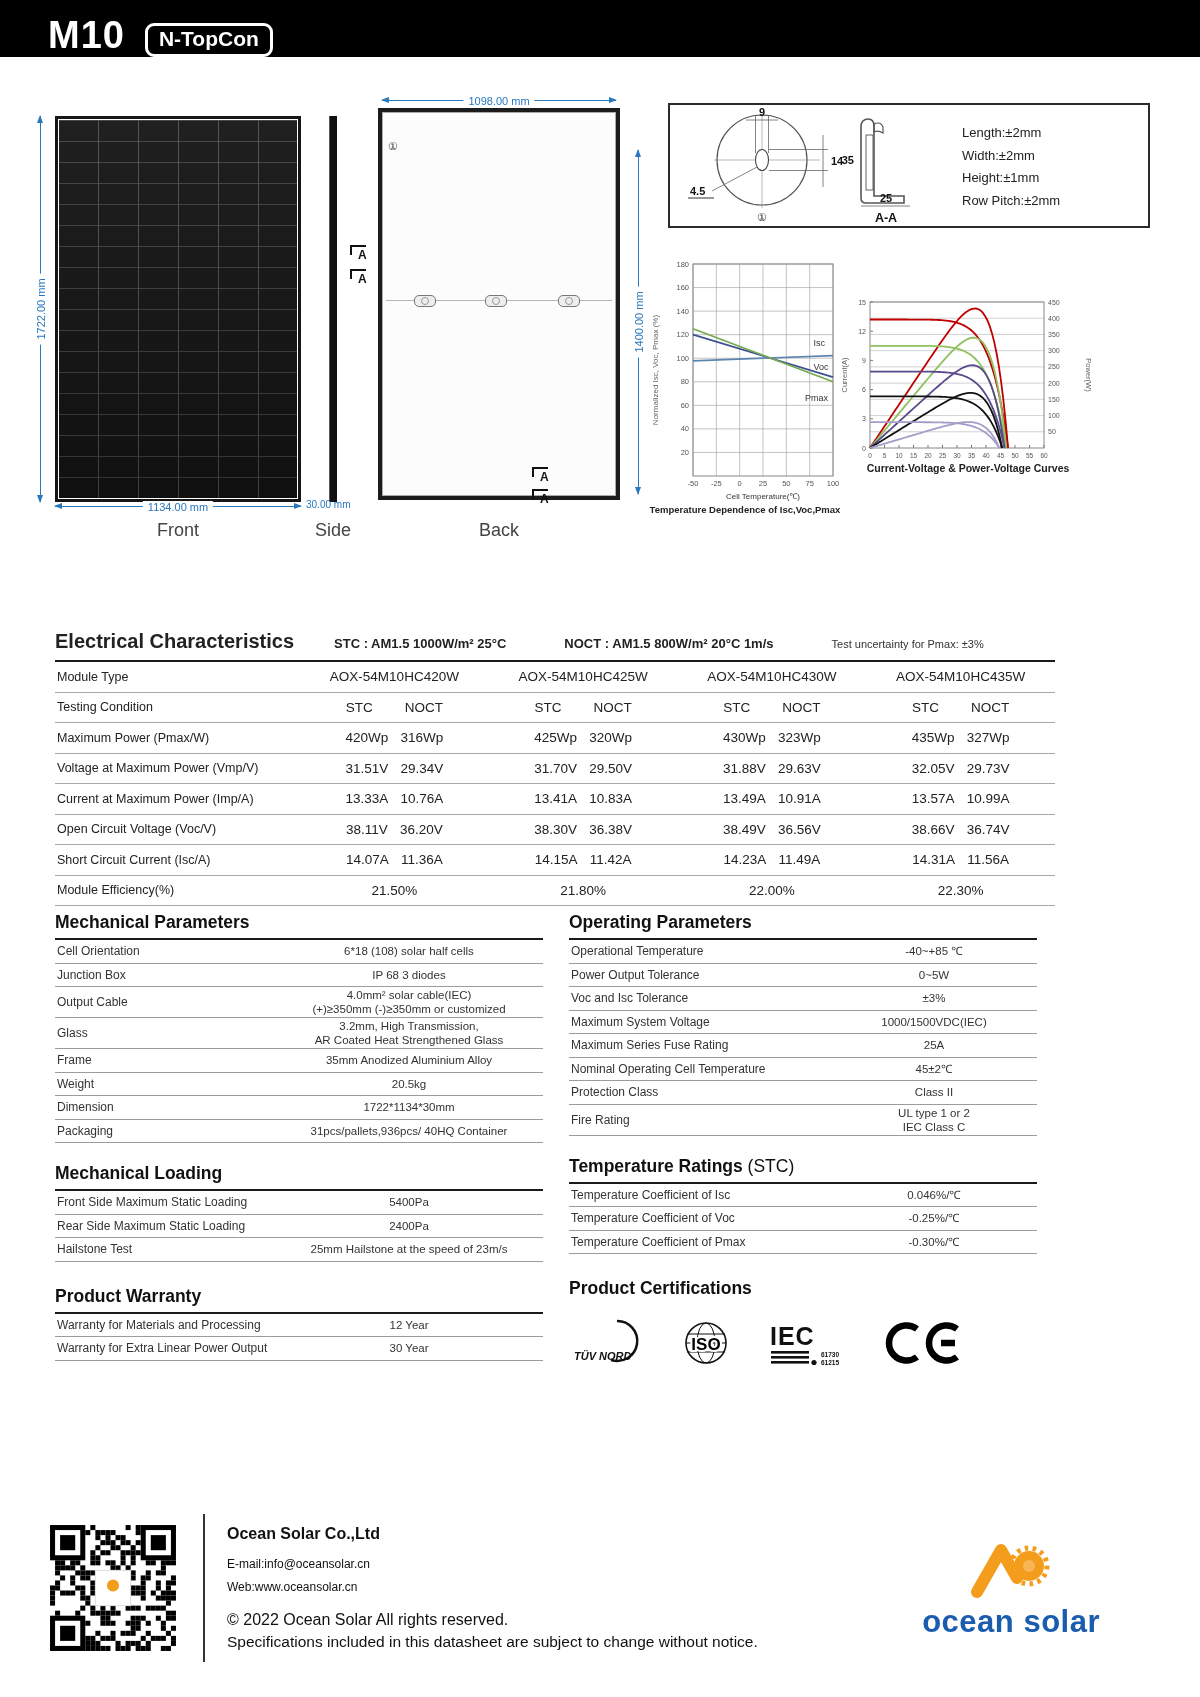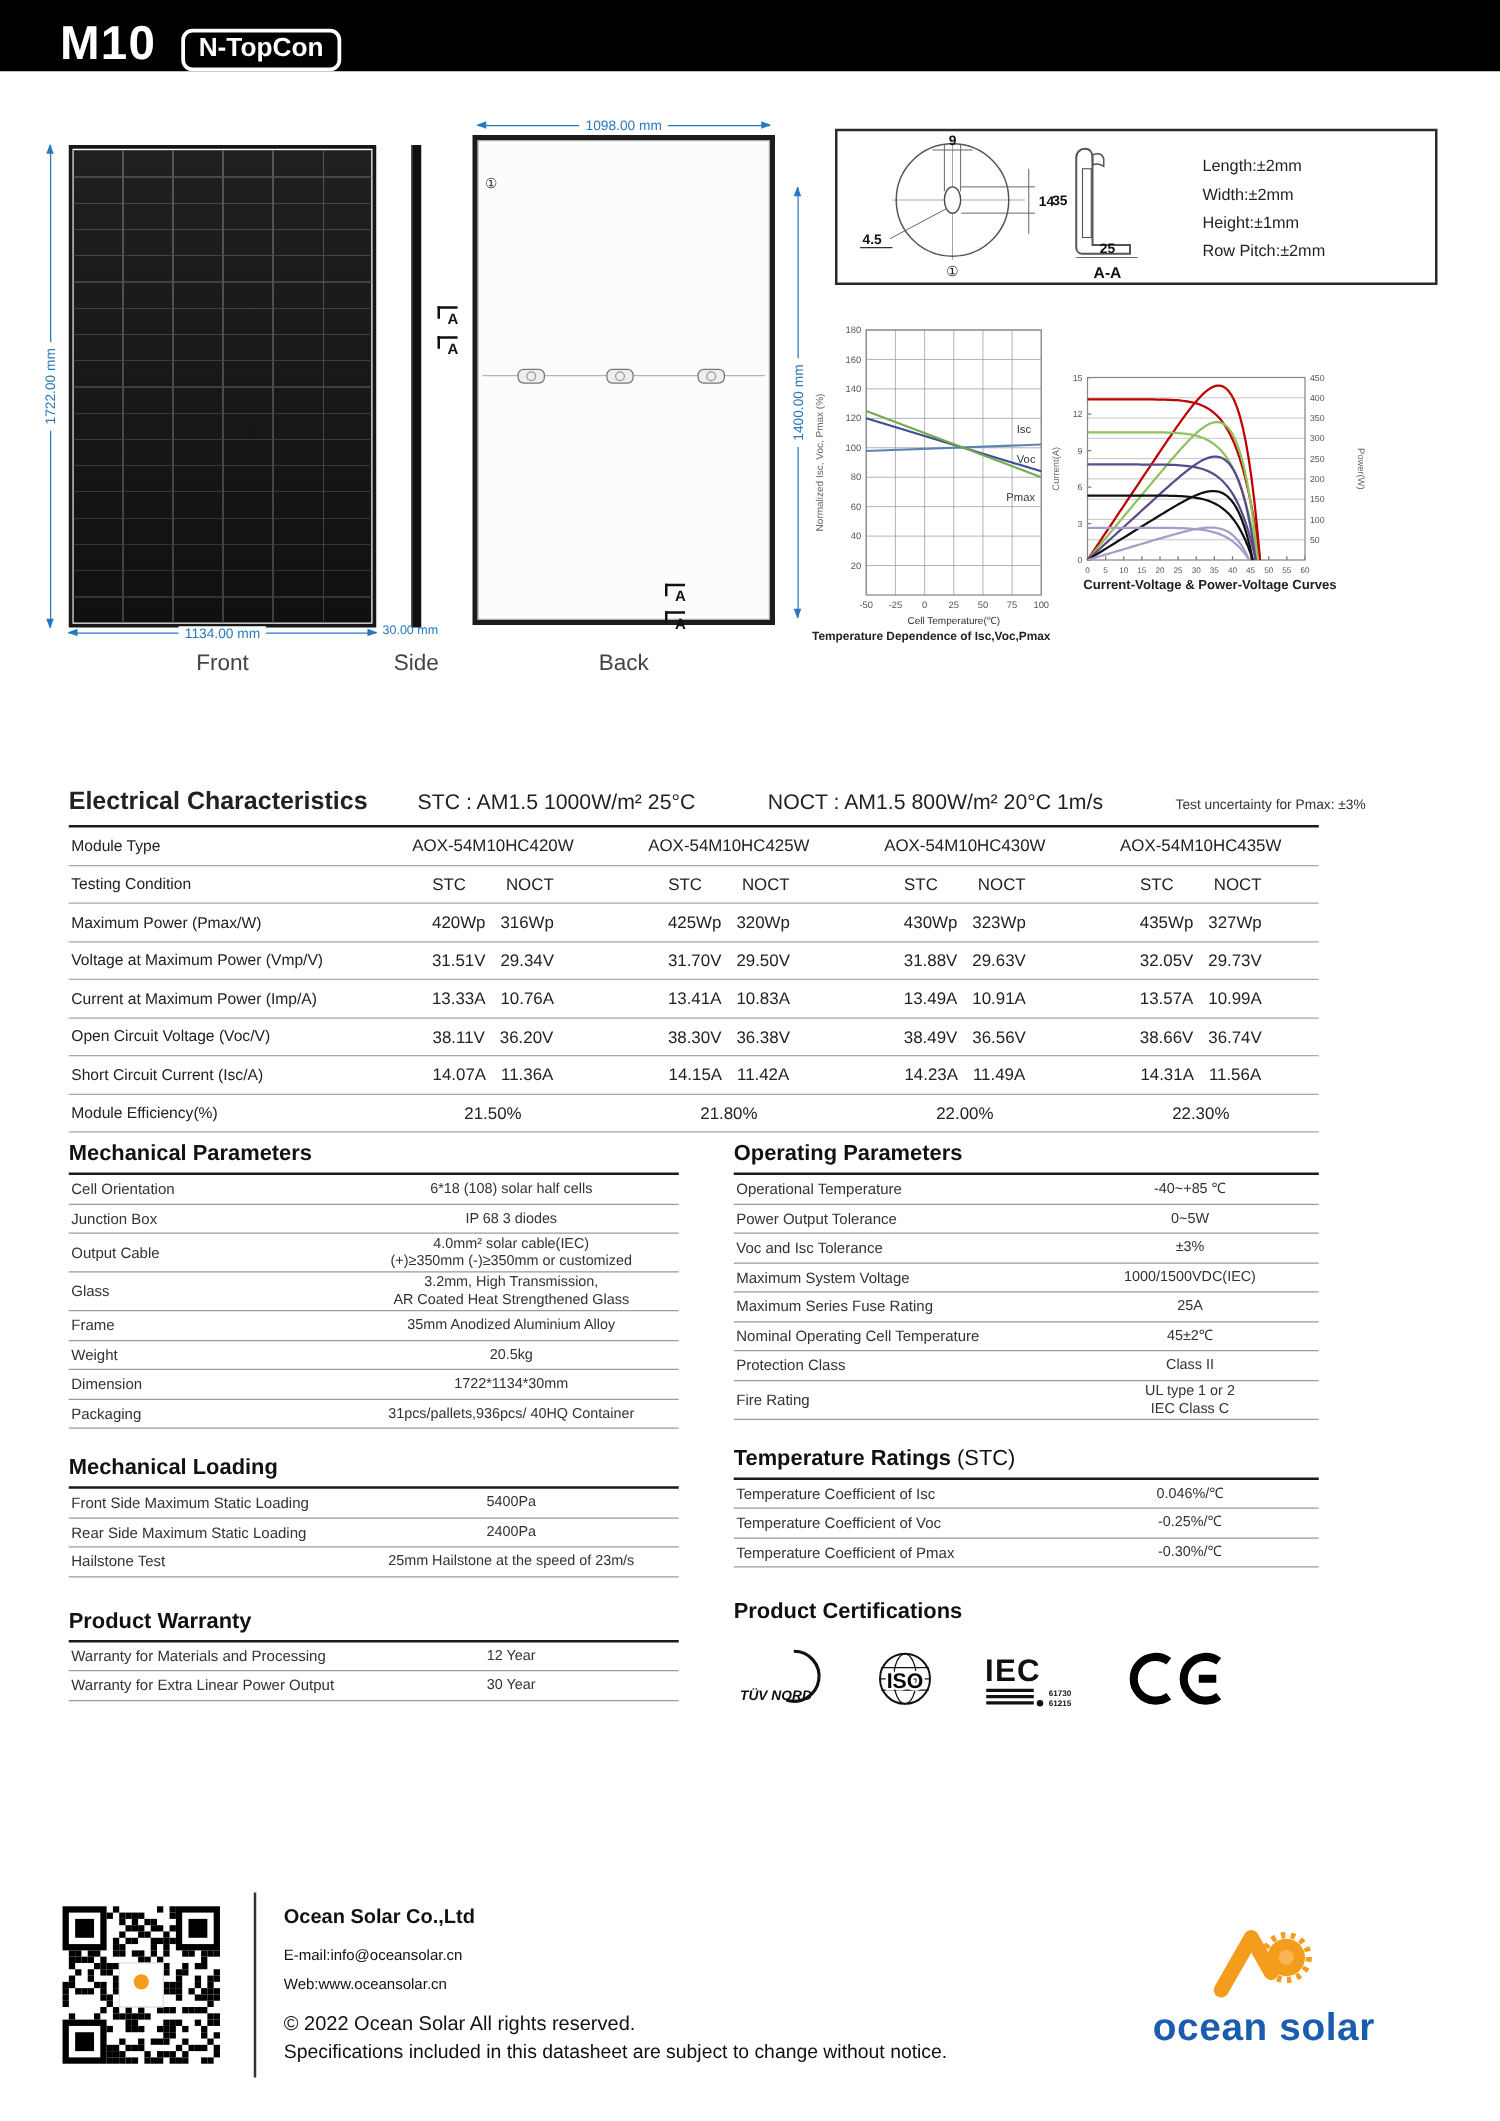--- a/index.html
+++ b/index.html
@@ -52,29 +52,29 @@
   #detail-box{position:absolute;left:668px;top:103px;width:482px;height:125px;
               border:2px solid #2b2b2b;box-sizing:border-box;}
   #tol-list{position:absolute;left:292px;top:17px;width:185px;}
   .tol-line{font-size:13px;color:#222;line-height:22.5px;}
   
   .chart-caption{position:absolute;font-size:9.5px;font-weight:700;color:#222;text-align:center;}
   
   #elec{position:absolute;left:55px;top:630px;width:1000px;}
   .e-head{display:flex;align-items:baseline;border-bottom:2.5px solid #1a1a1a;padding-bottom:7px;}
   .e-title{font-size:20px;font-weight:700;margin-right:40px;white-space:nowrap;}
-  .e-note{font-size:17px;font-weight:400;margin-right:58px;white-space:nowrap;}
+  .e-note{font-size:13px;font-weight:700;margin-right:58px;white-space:nowrap;}
   .e-note.small{font-size:11px;font-weight:400;color:#333;margin-right:0;}
   .e-row{display:grid;grid-template-columns:245px repeat(4,1fr);align-items:center;
          min-height:29.5px;border-bottom:1.5px solid #a8a8a8;}
   .e-label{font-size:12.5px;color:#222;padding-left:2px;}
   .e-cell{display:flex;justify-content:center;gap:12px;font-size:13.5px;color:#222;}
   .e-cell.wide{gap:32px;justify-content:center;}
   
-  .cols{position:absolute;left:55px;top:912px;width:1000px;display:flex;gap:44px;}
+  .cols{position:absolute;left:55px;top:912px;width:1000px;display:flex;gap:26px;}
   .col-left{width:488px;}
   .col-right{width:468px;}
   .sec-title{font-size:17.5px;font-weight:700;color:#111;padding-bottom:5px;
              border-bottom:2.5px solid #1a1a1a;}
   .sec-title .suffix{font-weight:400;}
   .sec-title.no-rule{border-bottom:none;}
   .kv-row{display:grid;grid-template-columns:220px 1fr;align-items:center;
           border-bottom:1px solid #9c9c9c;min-height:20.5px;padding:1px 0;}
   .col-right .kv-row{grid-template-columns:262px 1fr;}
   .kv-label{font-size:12px;color:#333;padding-left:2px;}

